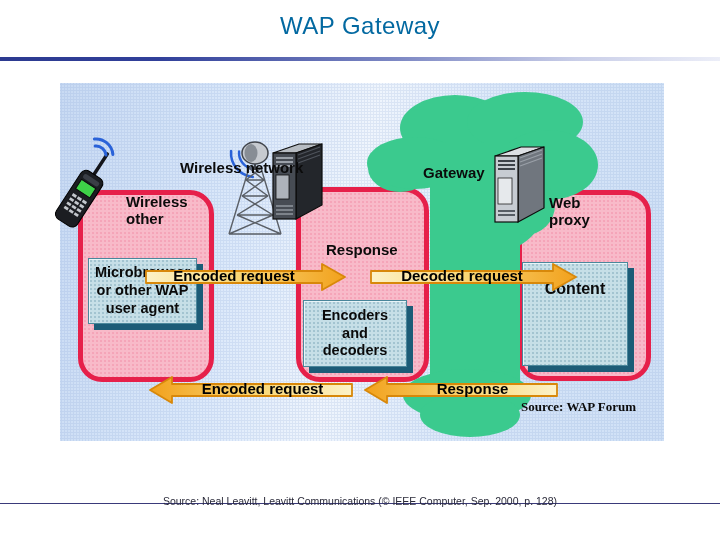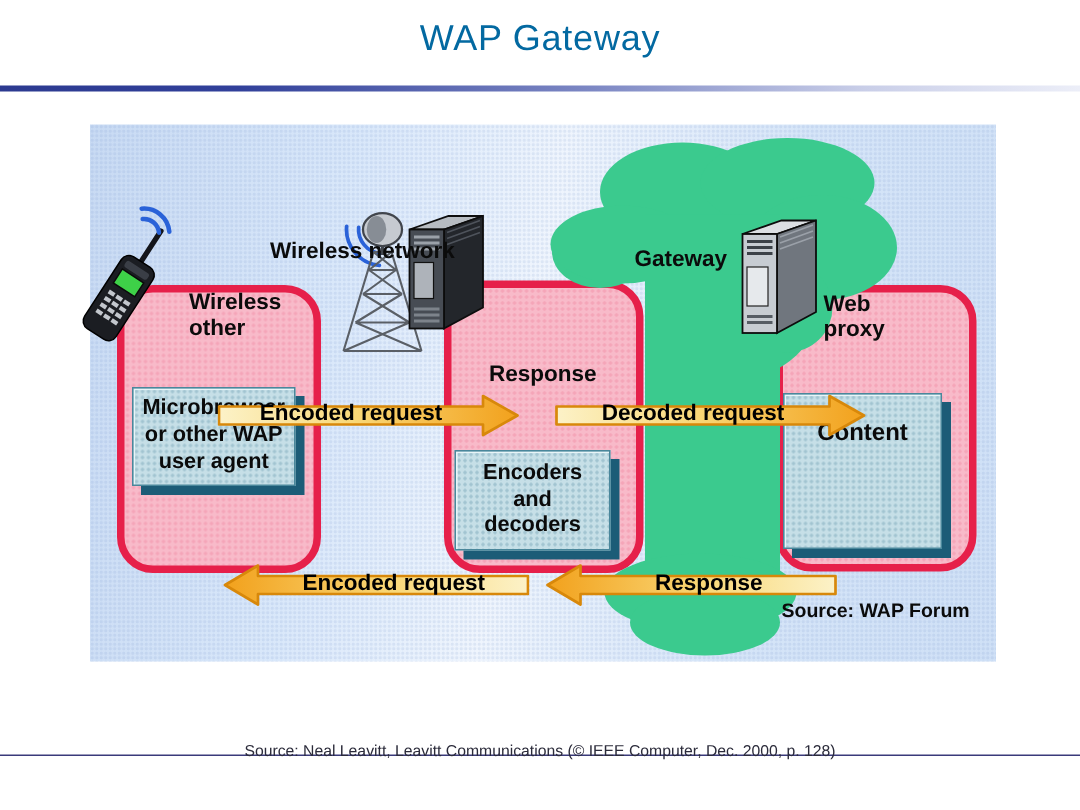--- a/index.html
+++ b/index.html
@@ -222,19 +222,19 @@
           <rect x="4" y="70" width="17" height="2"></rect>
       </g>
       <path d="M26,14 L48,6 M26,18 L48,10 M26,22 L48,14" stroke="#9AA0A8" stroke-width="1.2"></path>
     </svg>
 
     <div class="dlabel" style="left:120px;top:28px;">Wireless network</div>
     <div class="dlabel" style="left:363px;top:33px;">Gateway</div>
     <div class="dlabel" style="left:66px;top:62px;width:70px;">Wireless other</div>
     <div class="dlabel" style="left:489px;top:63px;width:52px;">Web proxy</div>
     <div class="dlabel" style="left:266px;top:110px;">Response</div>
-    <div class="credit" style="left:461px;top:316px;">Source: WAP Forum</div>
+    <div class="credit" style="left:461px;top:316px;font-family:Liberation Serif, serif;">Source: WAP Forum</div>
   </div>
 
   <div class="footrule"></div>
-  <div class="footnote">Source: Neal Leavitt, Leavitt Communications (© IEEE Computer, Dec. 2000, p. 128)</div>
+  <div class="footnote">Source: Neal Leavitt, Leavitt Communications (© IEEE Computer, Sep. 2000, p. 128)</div>
 
 </div>
 
 </body></html>

